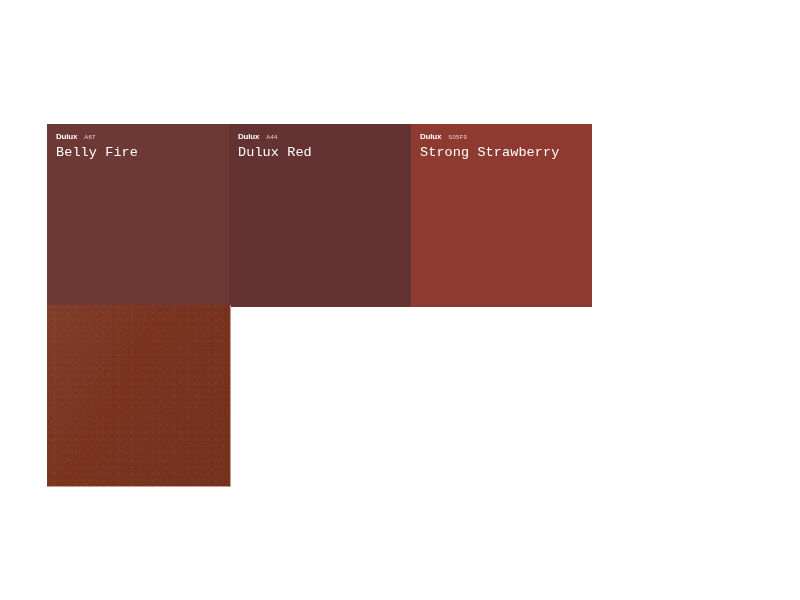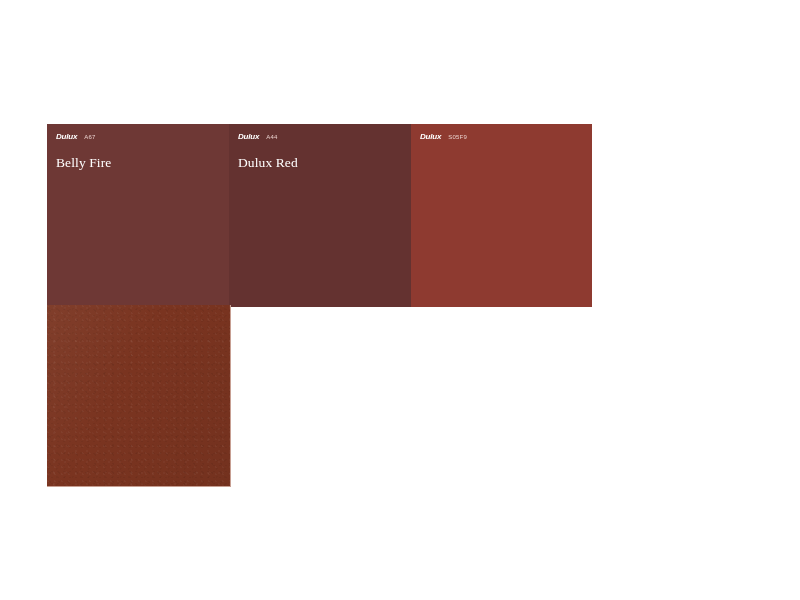--- a/index.html
+++ b/index.html
@@ -47,38 +47,37 @@
   .brand-line {
     display: flex;
     align-items: baseline;
     gap: 7px;
     height: 9px;
   }
 
   .brand-mark {
     font-family: "Liberation Sans", sans-serif;
     font-weight: bold;
-    font-style: italic;
     font-size: 8px;
     letter-spacing: -0.2px;
     color: #ffffff;
     line-height: 9px;
   }
 
   .color-code {
     font-family: "Liberation Sans", sans-serif;
     font-size: 6px;
     letter-spacing: 0.2px;
     color: #e8cfcb;
     line-height: 9px;
   }
 
   .color-name {
-    margin-top: 13px;
-    font-family: Liberation Serif, serif;
+    margin-top: 3px;
+    font-family: Liberation Mono, monospace;
     font-size: 13.5px;
     font-weight: 400;
     letter-spacing: 0.1px;
     color: #ffffff;
     line-height: 17px;
     white-space: nowrap;
   }
 
   
   .texture-swatch {
@@ -136,20 +135,21 @@
         <div class="color-name" style="color: rgb(255, 255, 255);">Dulux Red</div>
       </div>
     </div>
 
     <div class="swatch-card wide" style="background-color: rgb(142, 58, 48);">
       <div class="swatch-header">
         <div class="brand-line">
           <span class="brand-mark" style="color: rgb(255, 255, 255);">Dulux</span>
           <span class="color-code" style="color: rgb(232, 207, 203);">S05F9</span>
         </div>
+        <div class="color-name" style="color: rgb(255, 255, 255);">Strong Strawberry</div>
       </div>
     </div>
 
   </div>
 
   <div class="texture-swatch" style="background-color: rgb(122, 52, 32);">
     <div class="grain"></div>
     <div class="sheen"></div>
   </div>
 

